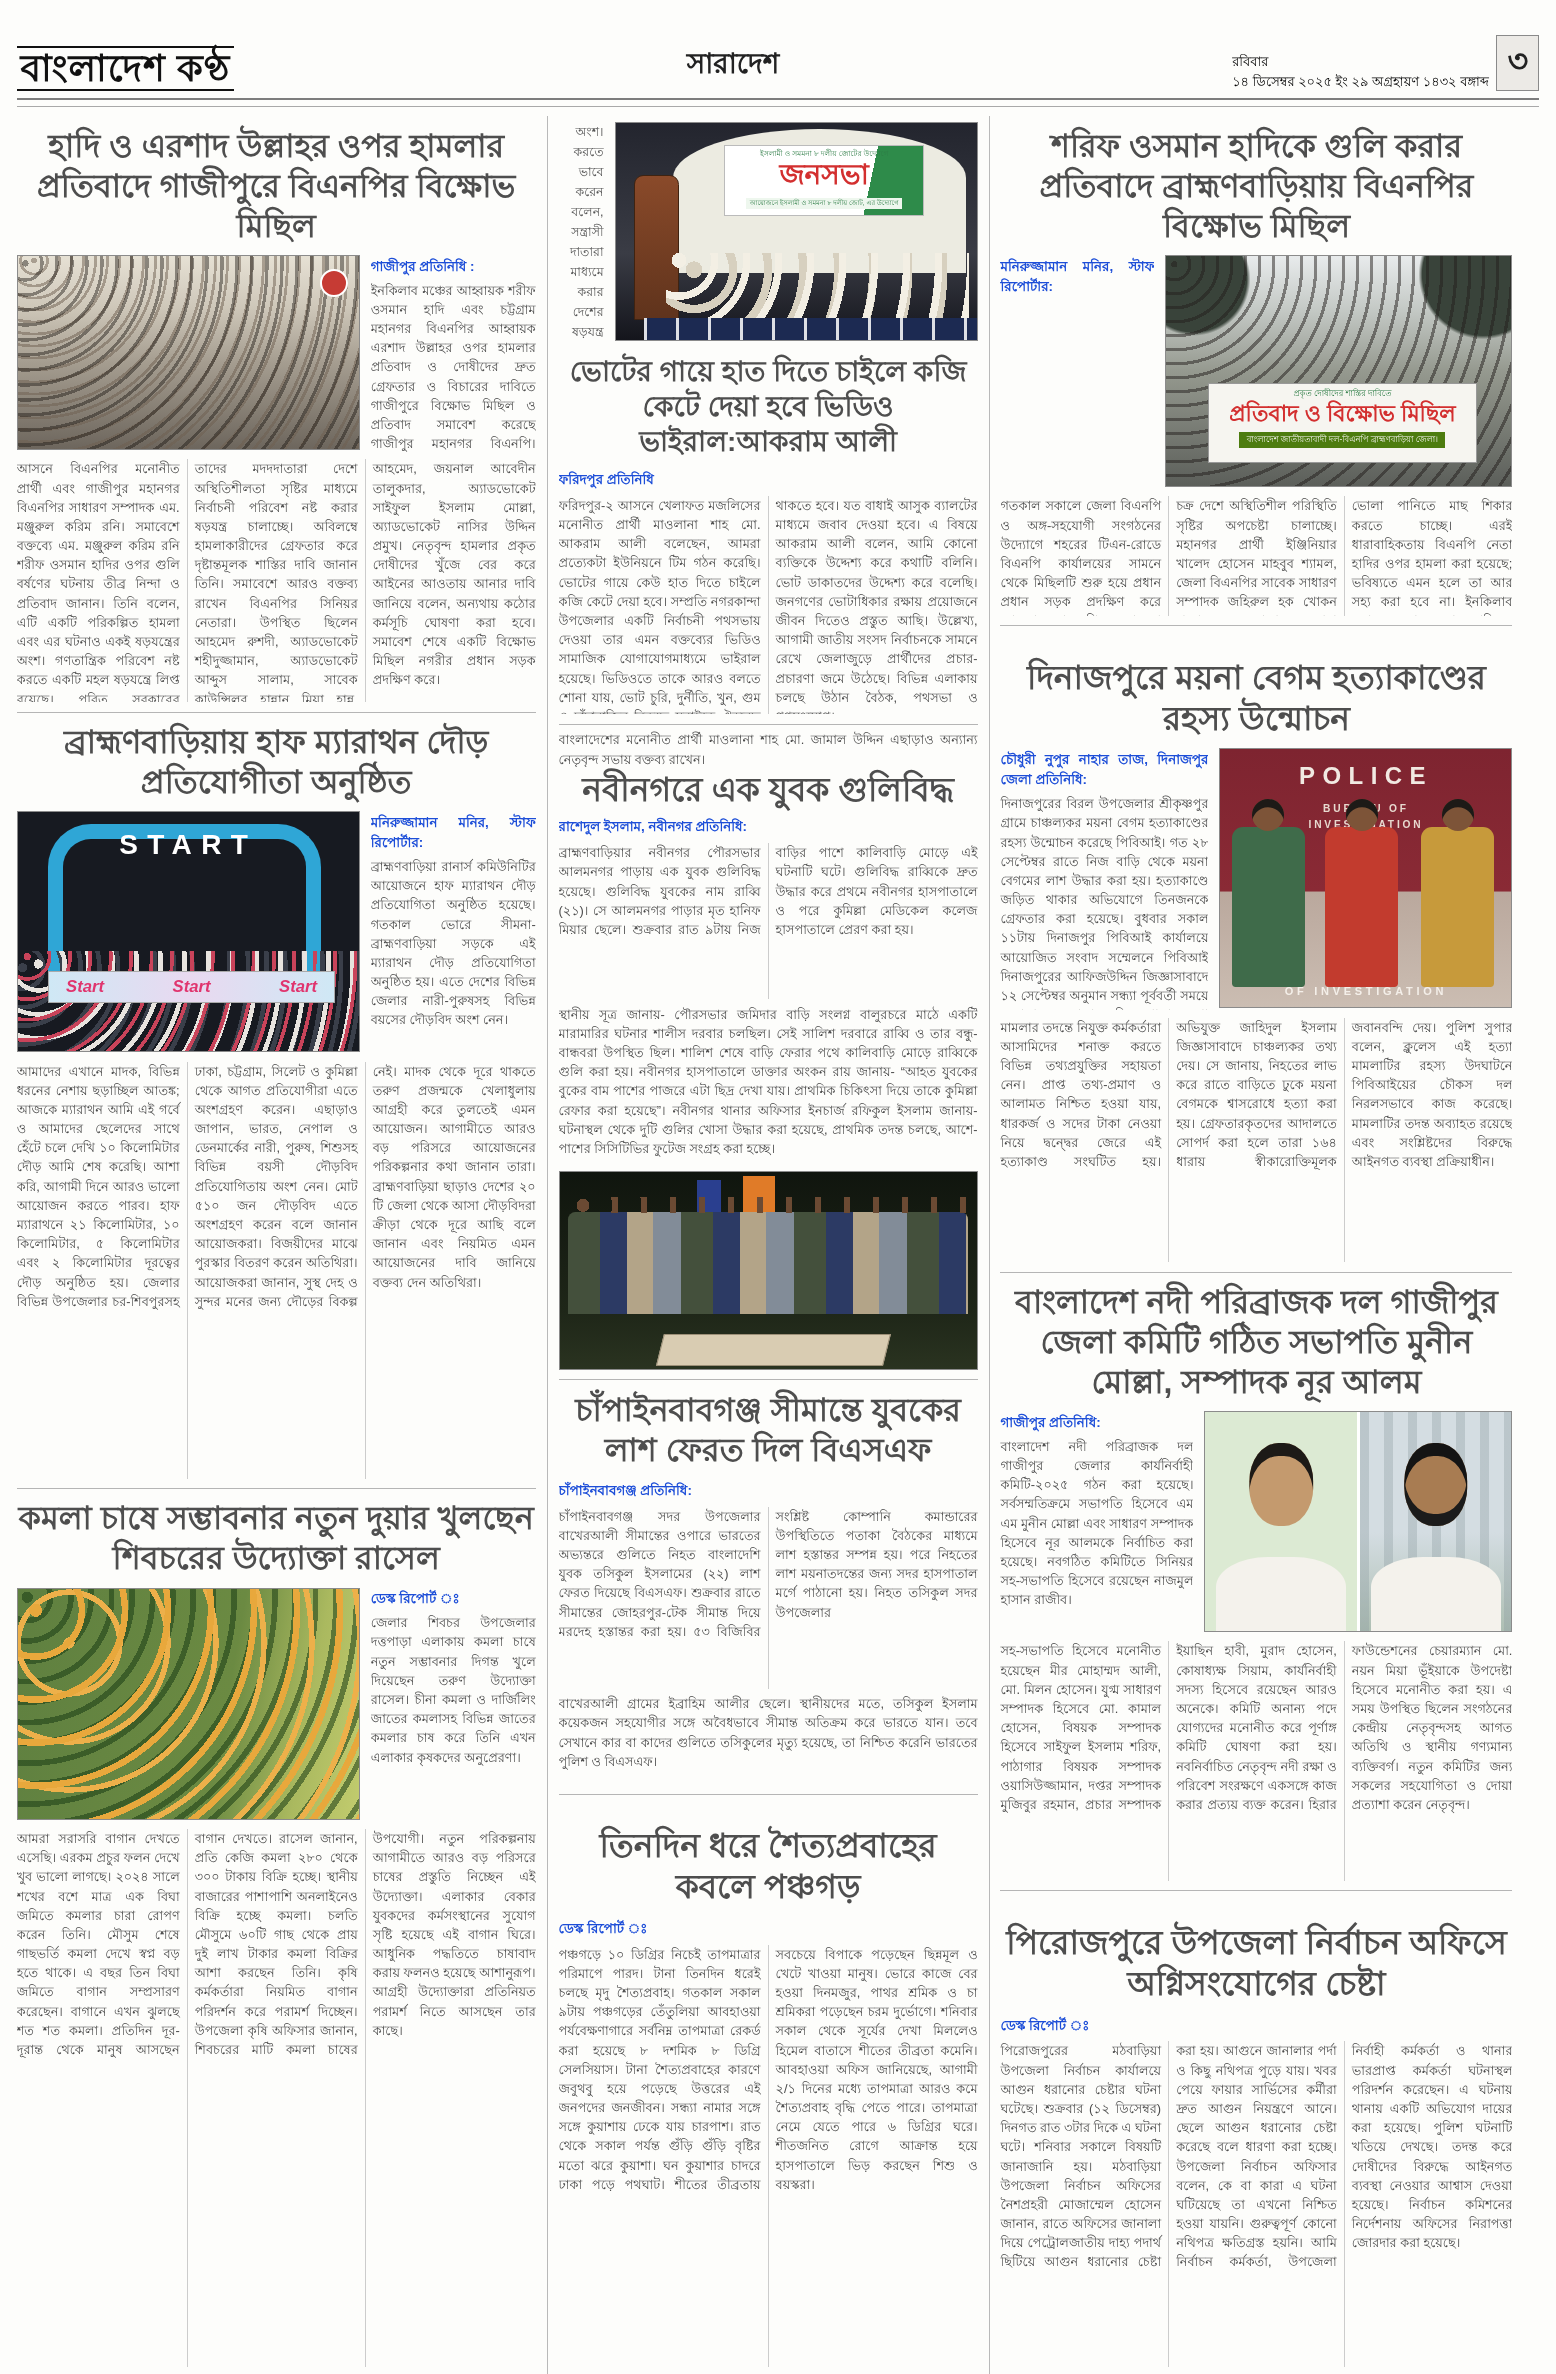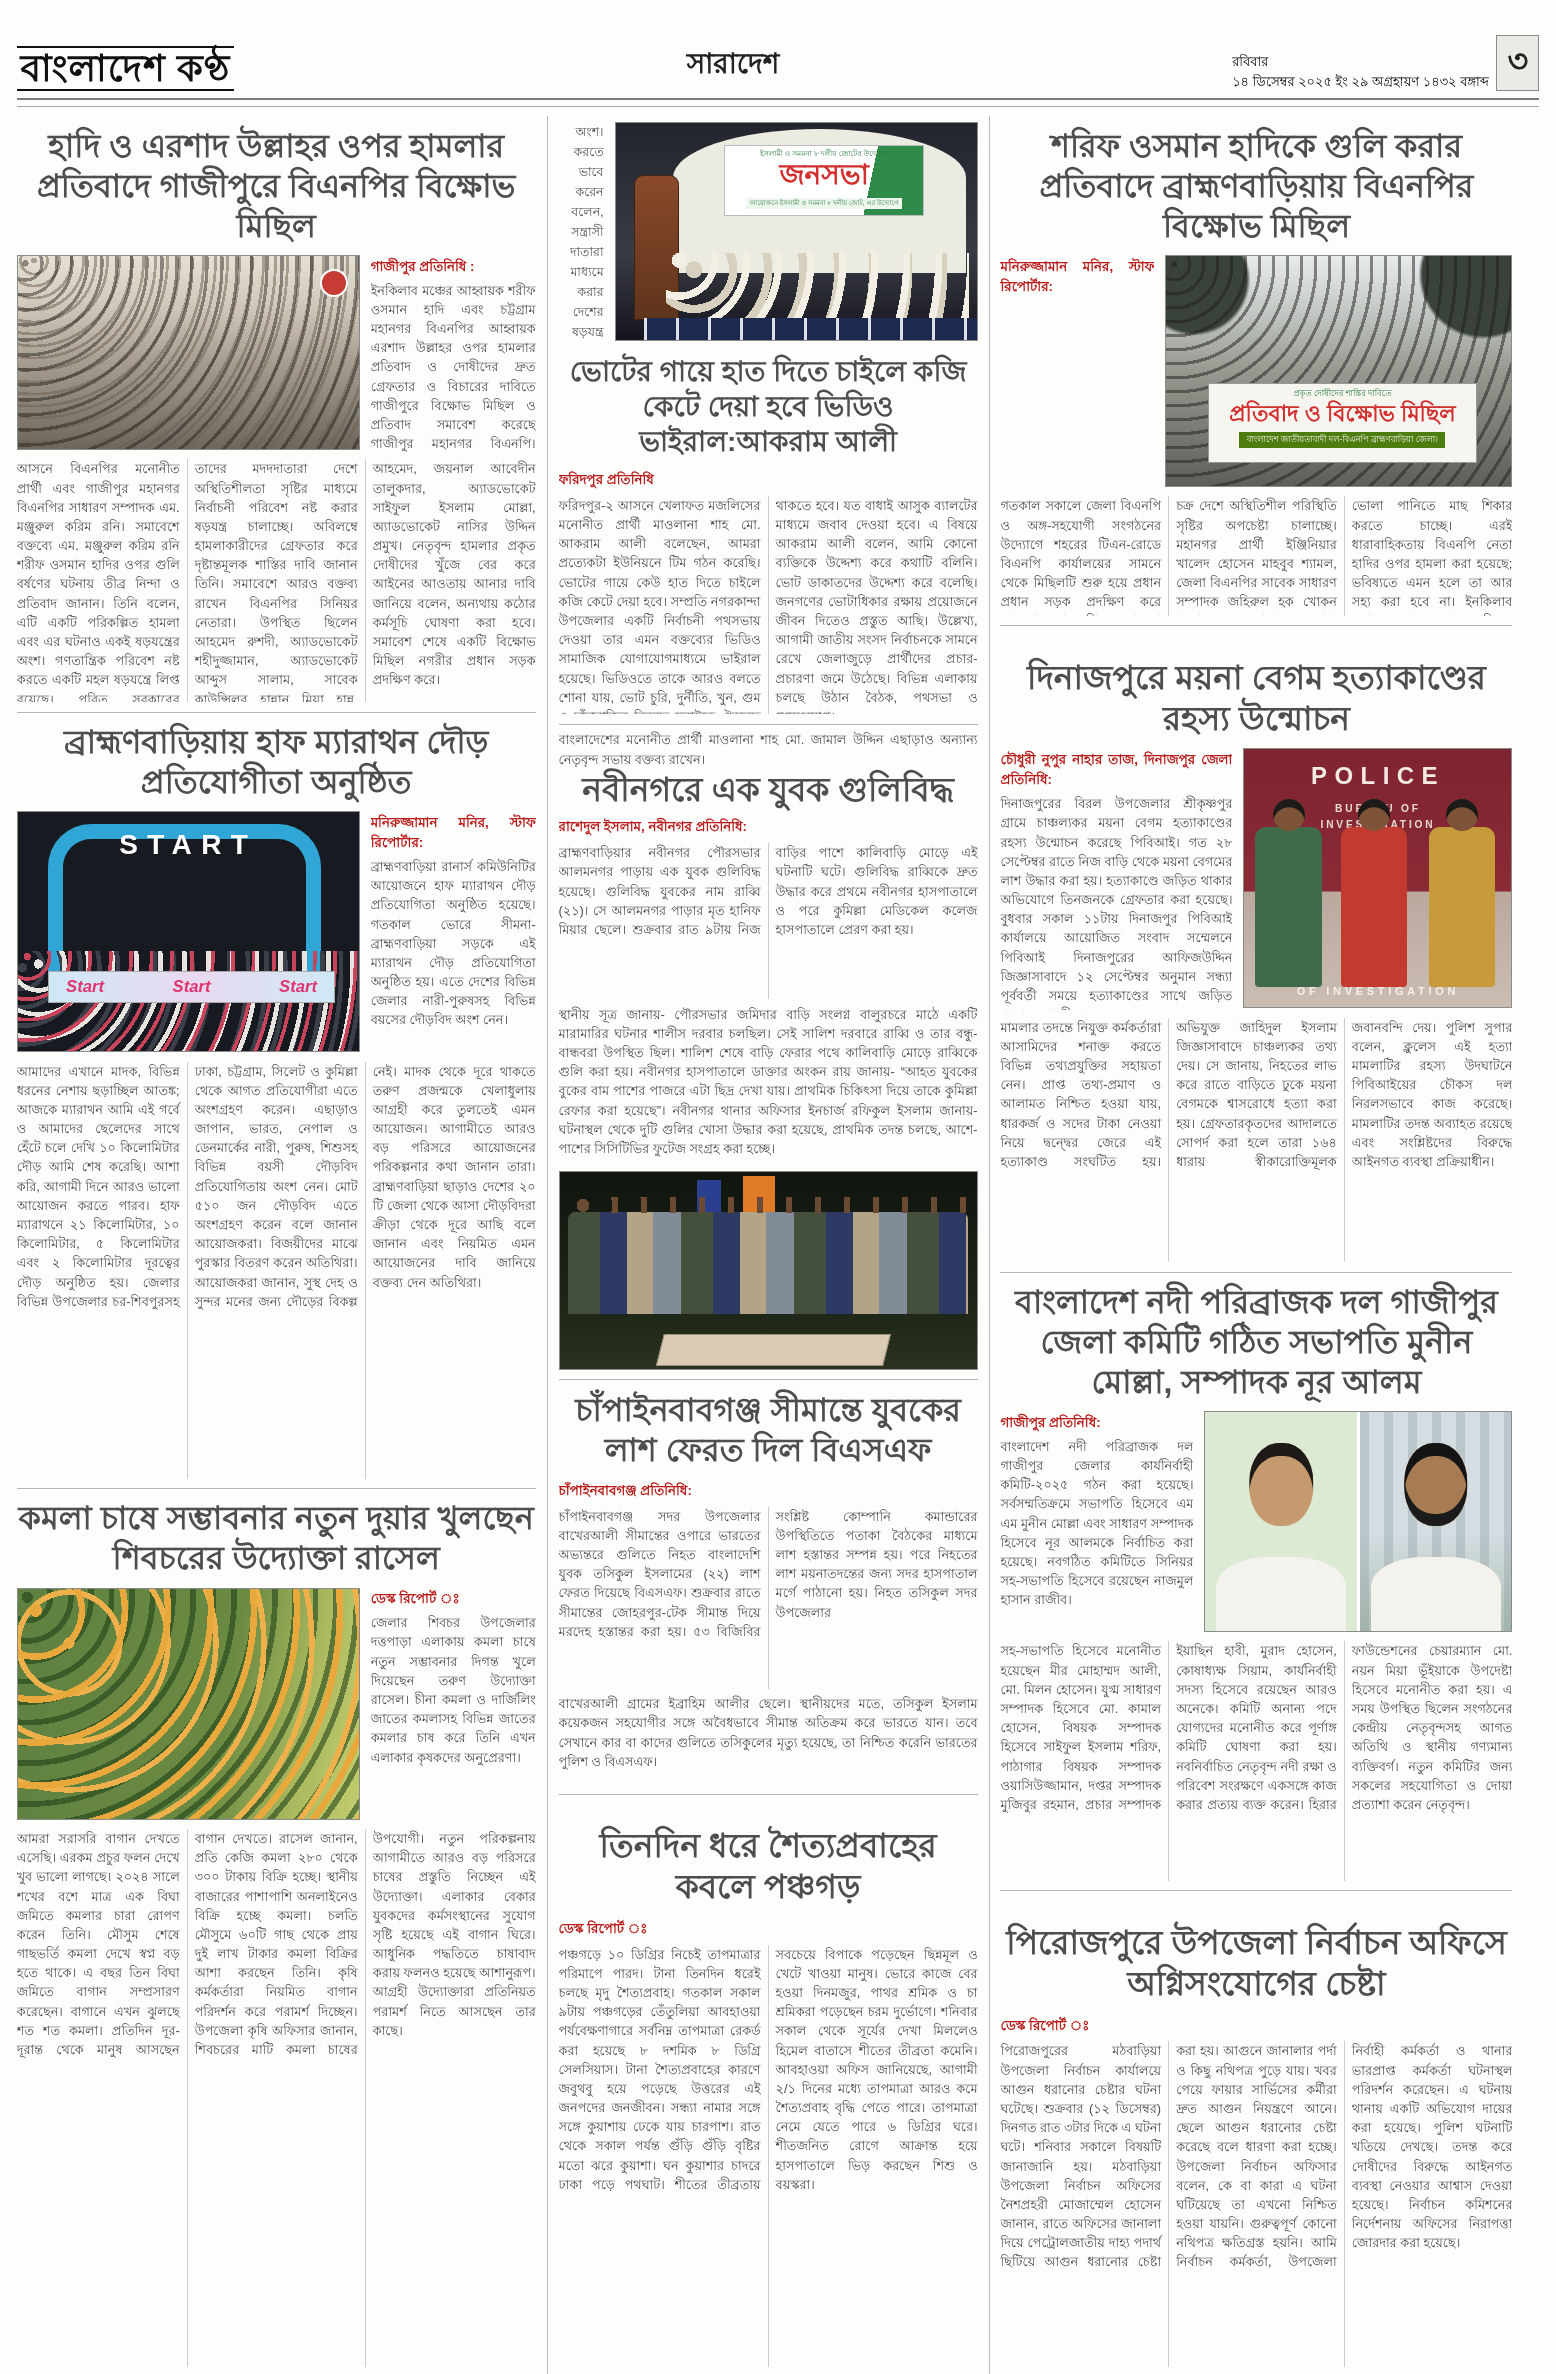--- a/index.html
+++ b/index.html
@@ -18,21 +18,21 @@
   .rule-double{height:5.6px;margin:1.9px 16.7px 9.3px 16.7px;border-top:2.8px solid #7d7d7d;border-bottom:0.9px solid #a9a9a9;}
   
   .main{display:grid;grid-template-columns:519px 0.9px 419px 0.9px 512px;column-gap:11px;
         padding:0 16.7px;height:2260px;overflow:hidden;}
   .vrule{background:#b9b9b9;width:0.9px;height:100%;}
   .colgroup{overflow:hidden;display:flex;flex-direction:column;}
   .art{overflow:hidden;padding:5.6px 0 9.3px 0;display:flex;flex-direction:column;}
   .art + .art{border-top:0.9px solid #b5b5b5;}
   .hl{font-weight:700;color:#4e4e4e;text-align:center;line-height:1.25;margin:3.7px 0 9.3px 0;}
   .hl-36{font-size:33px;margin-top:25px;} .hl-34{font-size:32px;} .hl-30{font-size:28px;}
-  .byline{font-weight:700;font-size:13.4px;color:#b91c1c;margin:1.9px 0 3.7px 0;}
+  .byline{font-weight:700;font-size:13.4px;color:#1d4ed8;margin:1.9px 0 3.7px 0;}
   .body{font-size:12.8px;line-height:1.5;text-align:justify;color:#4a4a4a;overflow:hidden;}
   .cols-3{column-count:3;column-gap:15px;column-rule:0.9px solid #cccccc;flex:1;}
   .cols-2{column-count:2;column-gap:15px;column-rule:0.9px solid #cccccc;flex:1;}
   .row{display:flex;gap:11px;margin-bottom:7.4px;}
   .flexfill{flex:1;overflow:hidden;}
   
   .ph{position:relative;border:0.9px solid #8b8b8b;overflow:hidden;flex-shrink:0;background:#ccc;}
   .ph-rally1{background-image:
       repeating-radial-gradient(circle at 7.4px 7.4px,rgba(30,25,20,.45) 0 3.2px,transparent 3.2px 15px),
       repeating-radial-gradient(circle at 16px 4.6px,rgba(110,95,80,.5) 0 2.8px,transparent 2.8px 12px),
@@ -70,21 +70,21 @@
   .arch-text{position:absolute;top:7%;left:0;right:0;text-align:center;color:#fff;
              font-weight:800;font-size:28px;letter-spacing:9.3px;}
   .mcrowd{position:absolute;left:0;right:0;bottom:0;height:42%;
           background-image:repeating-radial-gradient(circle at 9.3px 5.6px,#c9435a 0 3.7px,transparent 3.7px 20.4px),
                            repeating-radial-gradient(circle at 20.4px 13px,#e8e4df 0 4.6px,transparent 4.6px 24px),
                            repeating-radial-gradient(circle at 4.6px 16.7px,#3a3f4a 0 4.6px,transparent 4.6px 18.6px);}
   .sbanner{position:absolute;left:9%;right:7%;bottom:20%;height:30px;border:0.9px solid #aaa;
            background:linear-gradient(90deg,#cfe8f5,#e9d9f0 50%,#cfe8f5);
            display:flex;justify-content:space-between;align-items:center;padding:0 16.7px;
            color:#e0356e;font-weight:800;font-style:italic;font-size:16.7px;}
-  .ph-police{background:linear-gradient(180deg,#7e2430 0%,#8a2a35 55%,#baa89d 55.5%,#cbbdb2 100%);}
+  .ph-police{background:linear-gradient(180deg,#7e2430 0%,#8a2a35 55%,#baa89d 55.5%,#cbbdb2 100%);padding-left:24px;}
   .police-arc{position:absolute;top:5%;left:0;right:0;text-align:center;color:#f1e9e2;
               font-weight:800;font-size:24px;letter-spacing:7.4px;}
   .police-sub{position:absolute;top:20%;left:0;right:0;text-align:center;color:#e8d9cf;
               font-weight:700;font-size:10.2px;letter-spacing:2.8px;line-height:1.6;white-space:pre-line;}
   .police-foot{position:absolute;bottom:4%;left:0;right:0;text-align:center;color:#f4efe9;
                font-weight:700;font-size:11px;letter-spacing:3.7px;}
   .fig{position:absolute;bottom:8%;height:62%;width:25%;border-radius:11px 11px 3.7px 3.7px;}
   .fig::before{content:"";position:absolute;top:-28px;left:50%;transform:translateX(-50%);
                width:32px;height:32px;border-radius:50%;background:#7d5438;
                box-shadow:inset 0 8.3px 0 #1d1a17;}

